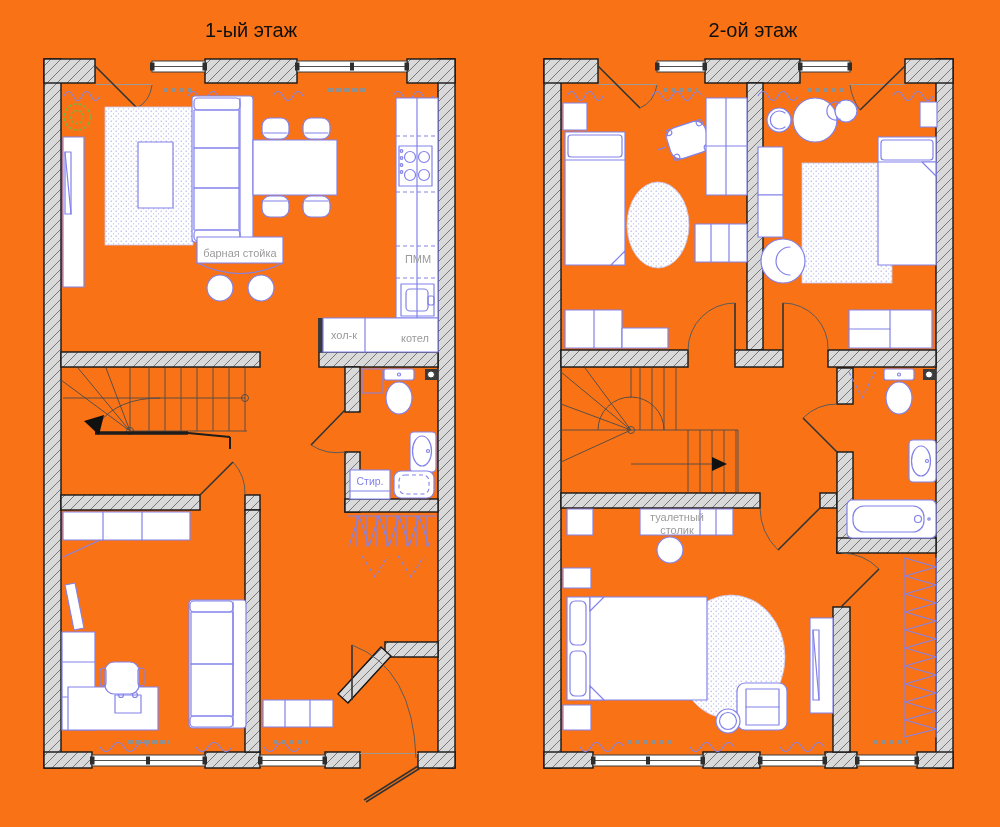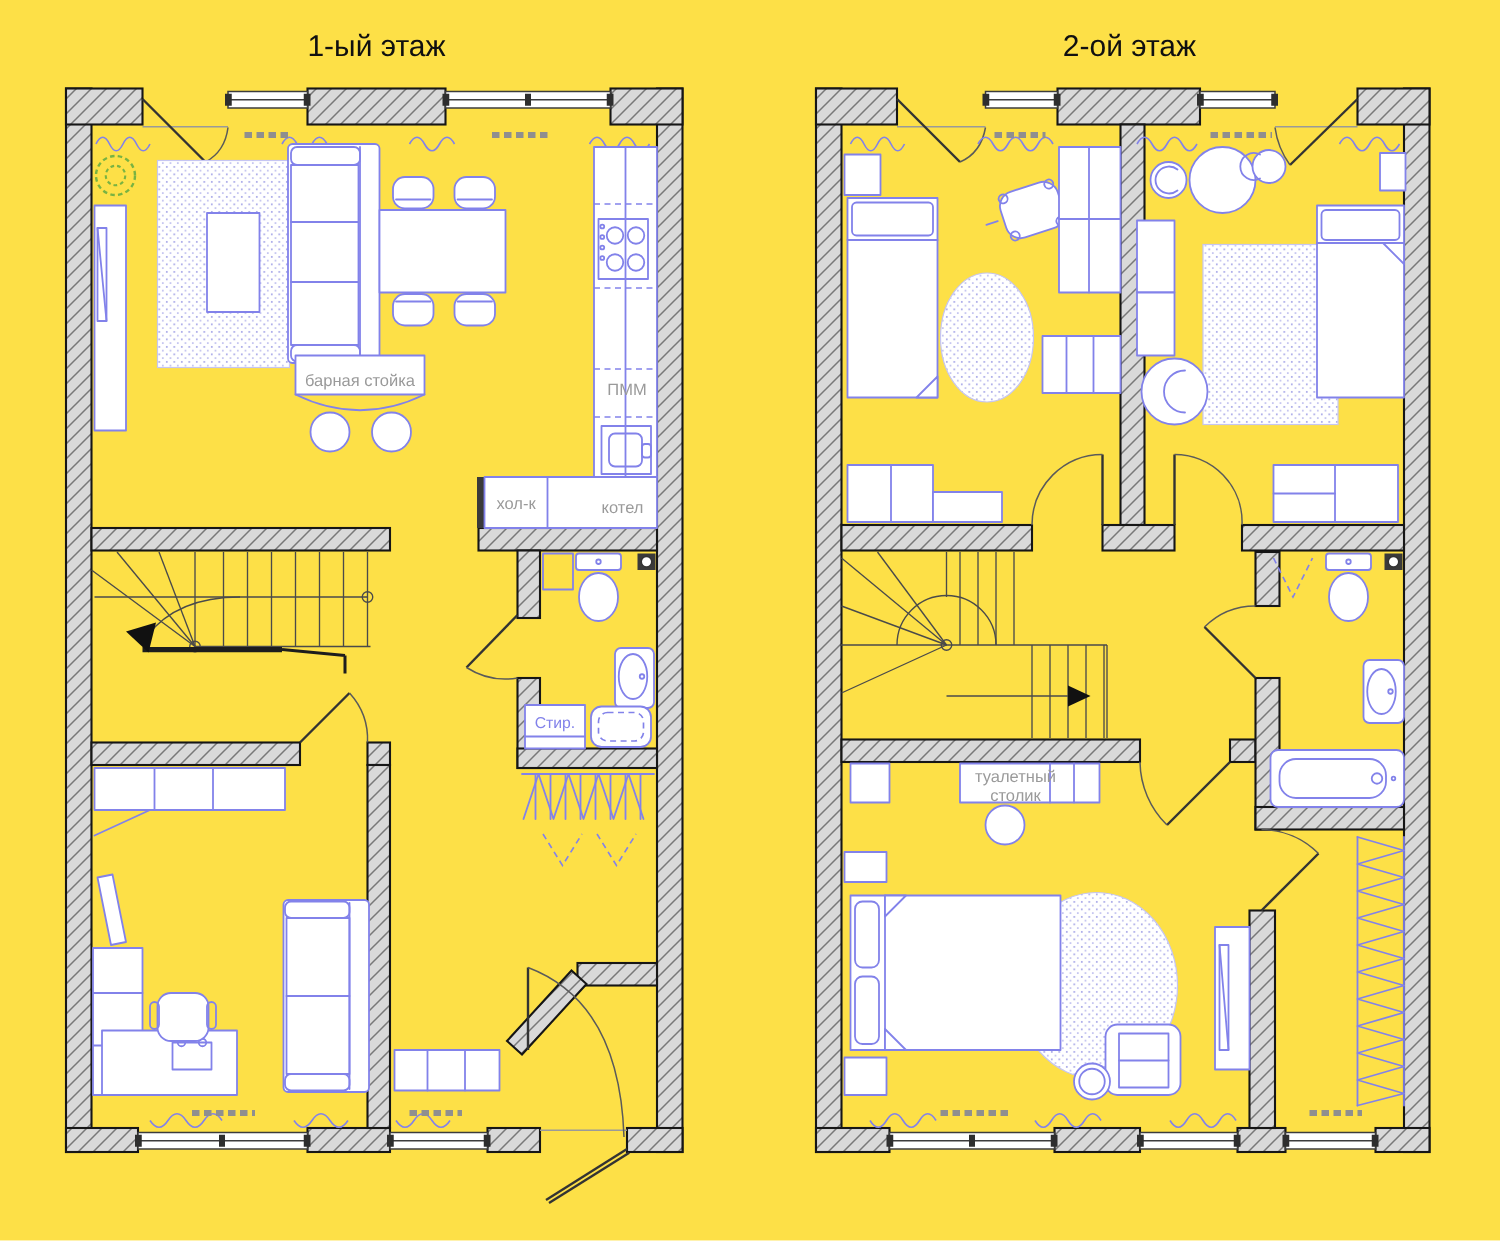--- a/index.html
+++ b/index.html
@@ -1,16 +1,16 @@
 <!DOCTYPE html>
 <html><head>
 <meta charset="utf-8">
 <style>
   html,body{margin:0;padding:0;background:#ffffff;}
-  .stage{position:relative;width:1000px;height:827px;background:#fde047;font-family:"Liberation Sans",sans-serif;}
+  .stage{position:relative;width:1000px;height:827px;background:#f97316;font-family:"Liberation Sans",sans-serif;}
   svg{display:block;}
   .wall{fill:url(#hatch);stroke:#161616;stroke-width:1.4;}
   .solid{fill:#3a3a3a;stroke:none;}
   .win-f{fill:#fff;stroke:#3c3c3c;stroke-width:1;}
   .win-l{stroke:#3c3c3c;stroke-width:0.9;}
   .cap{fill:#2e2e2e;stroke:none;}
   .dr{stroke:#5a5a5a;stroke-width:1;fill:none;}
   .drl{stroke:#333;stroke-width:1.6;fill:none;}
   .st{stroke:#4a4a4a;stroke-width:0.9;fill:none;}
   .rail{stroke:#1d1d1d;stroke-width:3.5;fill:none;}

